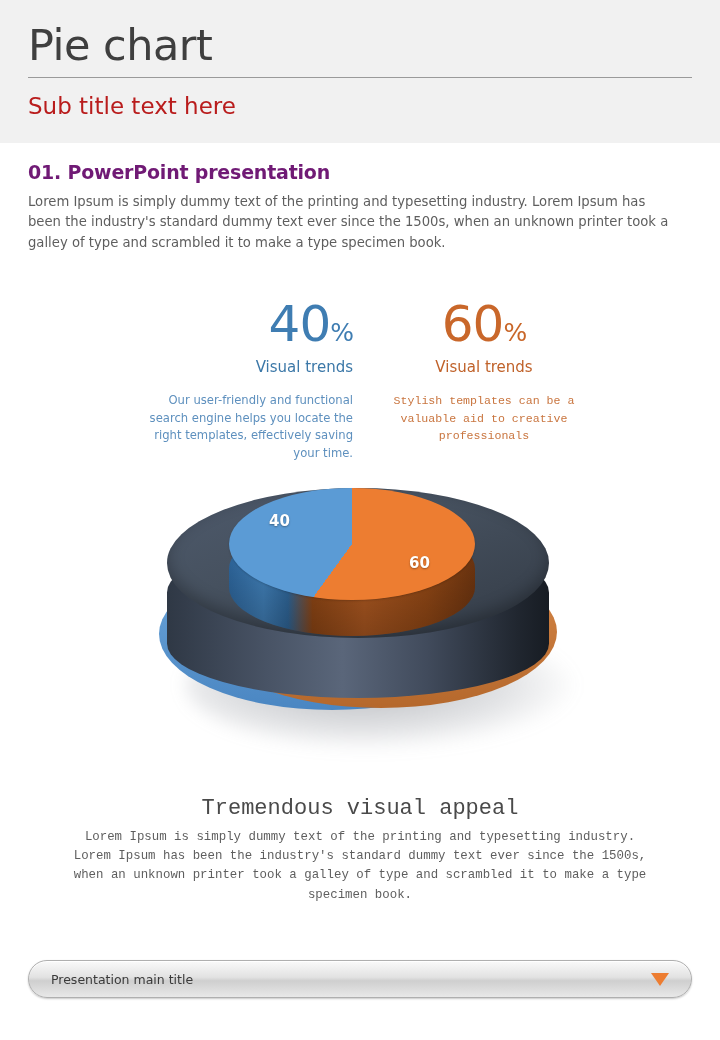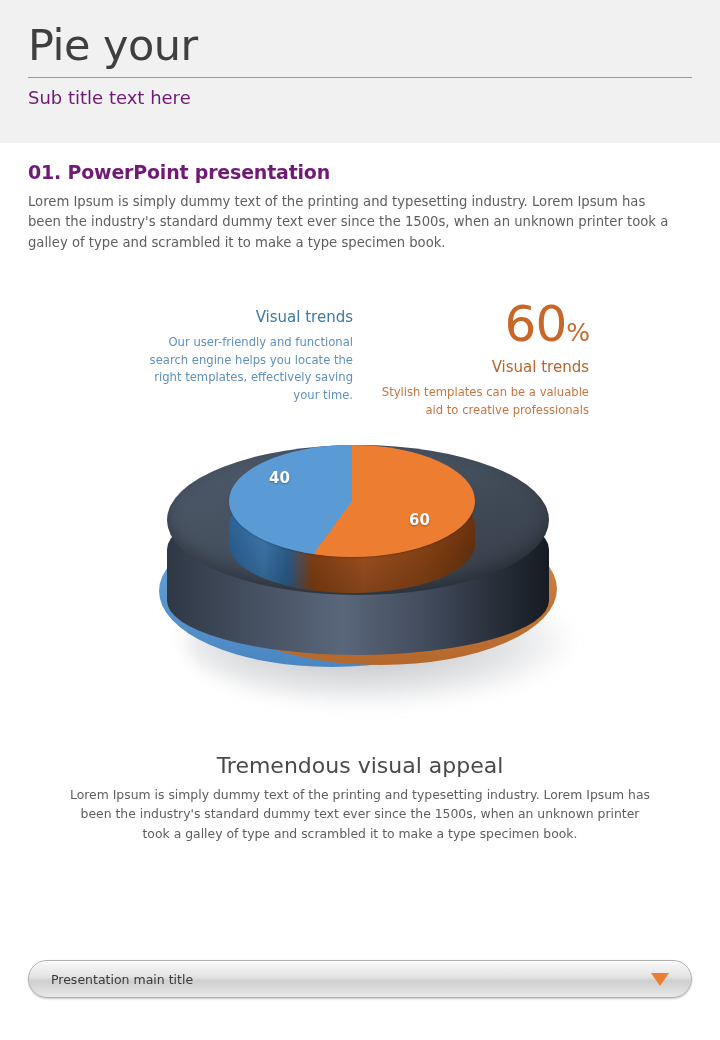--- a/index.html
+++ b/index.html
@@ -33,23 +33,23 @@
     padding-top: 22px;
     line-height: 1.1;
   }
   .header-rule {
     height: 1px;
     background: #9a9a9a;
     margin-top: 8px;
     width: 664px;
   }
   .header-subtitle {
-    font-size: 18px;
-    color: #701a75;
-    margin-top: 9px;
+    font-size: 23px;
+    color: #b91c1c;
+    margin-top: 15px;
     font-weight: 400;
   }
 
   
   .section {
     padding: 18px 28px 0 28px;
   }
   .section-heading {
     font-size: 19px;
     font-weight: bold;
@@ -74,49 +74,49 @@
   }
   .stat {
     width: 220px;
     box-sizing: border-box;
   }
   .stat-left {
     text-align: right;
     padding-right: 16px;
   }
   .stat-right {
-    text-align: right;
+    text-align: center;
     padding-left: 10px;
   }
   .stat-number {
     font-size: 50px;
     font-weight: 400;
     line-height: 1;
     letter-spacing: -1px;
   }
   .stat-pct {
     font-size: 25px;
     font-weight: 400;
   }
   .stat-title {
     font-size: 15px;
     margin-top: 9px;
     line-height: 1.2;
   }
   .stat-desc {
     font-size: 11.6px;
     line-height: 1.5;
-    margin-top: 8px;
+    margin-top: 16px;
   }
   .c-blue   { color: #3C78A8; }
   .c-orange { color: #C0622A; }
   .c-blue-num   { color: #3F7DB2; }
   .c-orange-num { color: #C9672A; }
   .c-blue-desc   { color: #5E90BE; }
-  .c-orange-desc { color: #C9753F; }
+  .c-orange-desc { color: #C9753F; font-family: Liberation Mono, monospace; }
 
   
   .chart-area {
     position: relative;
     height: 290px;
     margin-top: 18px;
   }
   .chart-stage {
     position: absolute;
     left: 50%;
@@ -217,20 +217,21 @@
     text-shadow: 0 1px 2px rgba(0,0,0,0.35);
   }
   .pie-label-a { left: 124px; top: 32px; }
   .pie-label-b { left: 264px; top: 74px; }
 
   
   .caption {
     text-align: center;
     margin-top: 26px;
     padding: 0 68px;
+    font-family: Liberation Mono, monospace;
   }
   .caption-title {
     font-size: 22px;
     color: #4A4A4A;
     font-weight: 400;
     margin: 0 0 7px 0;
   }
   .caption-body {
     font-size: 12.4px;
     line-height: 1.55;
@@ -265,32 +266,35 @@
     height: 0;
     border-left: 9px solid transparent;
     border-right: 9px solid transparent;
     border-top: 13px solid #ED7D31;
   }
 </style>
 </head>
 <body>
 
 <div class="header">
-  <div class="header-title">Pie your</div>
+  <div class="header-title">Pie chart</div>
   <div class="header-rule"></div>
   <div class="header-subtitle">Sub title text here</div>
 </div>
 
 <div class="section">
   <div class="section-heading">01. PowerPoint presentation</div>
   <p class="section-body">Lorem Ipsum is simply dummy text of the printing and typesetting industry. Lorem Ipsum has been the industry's standard dummy text ever since the 1500s, when an unknown printer took a galley of type and scrambled it to make a type specimen book.</p>
 </div>
 
 <div class="stats">
   <div class="stat stat-left">
+    <div class="stat-number c-blue-num">
+      <span>40</span><span class="stat-pct">%</span>
+    </div>
     <div class="stat-title c-blue">Visual trends</div>
     <div class="stat-desc c-blue-desc">Our user-friendly and functional search engine helps you locate the right templates, effectively saving your time.</div>
   </div>
   <div class="stat stat-right">
     <div class="stat-number c-orange-num">
       <span>60</span><span class="stat-pct">%</span>
     </div>
     <div class="stat-title c-orange">Visual trends</div>
     <div class="stat-desc c-orange-desc">Stylish templates can be a valuable aid to creative professionals</div>
   </div>

